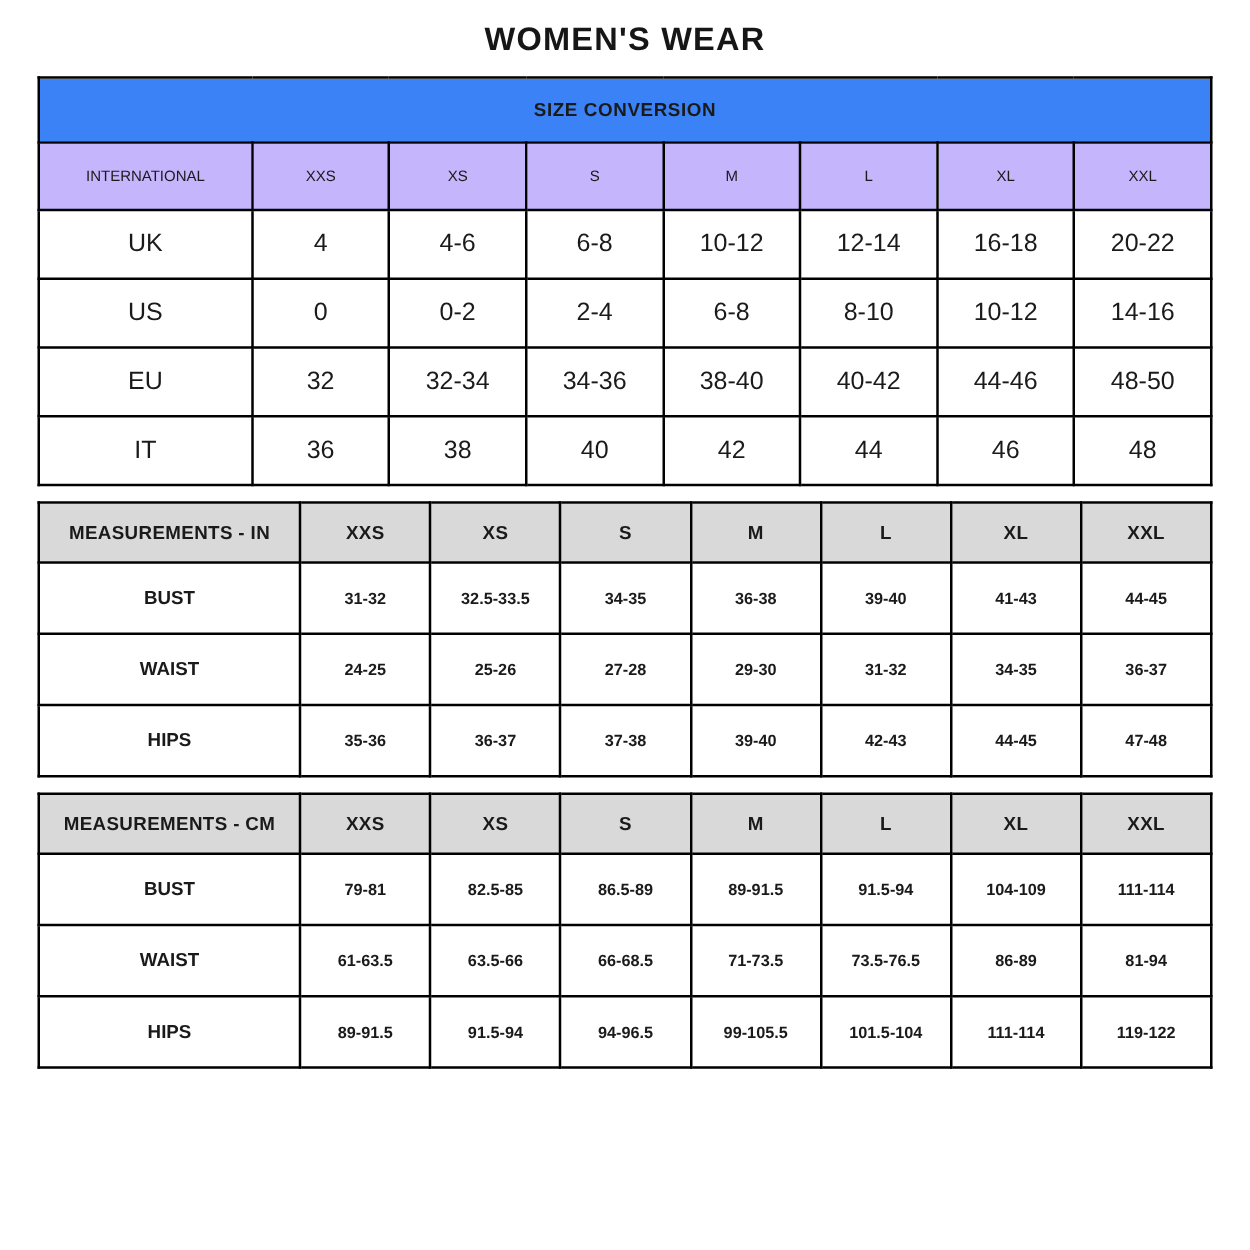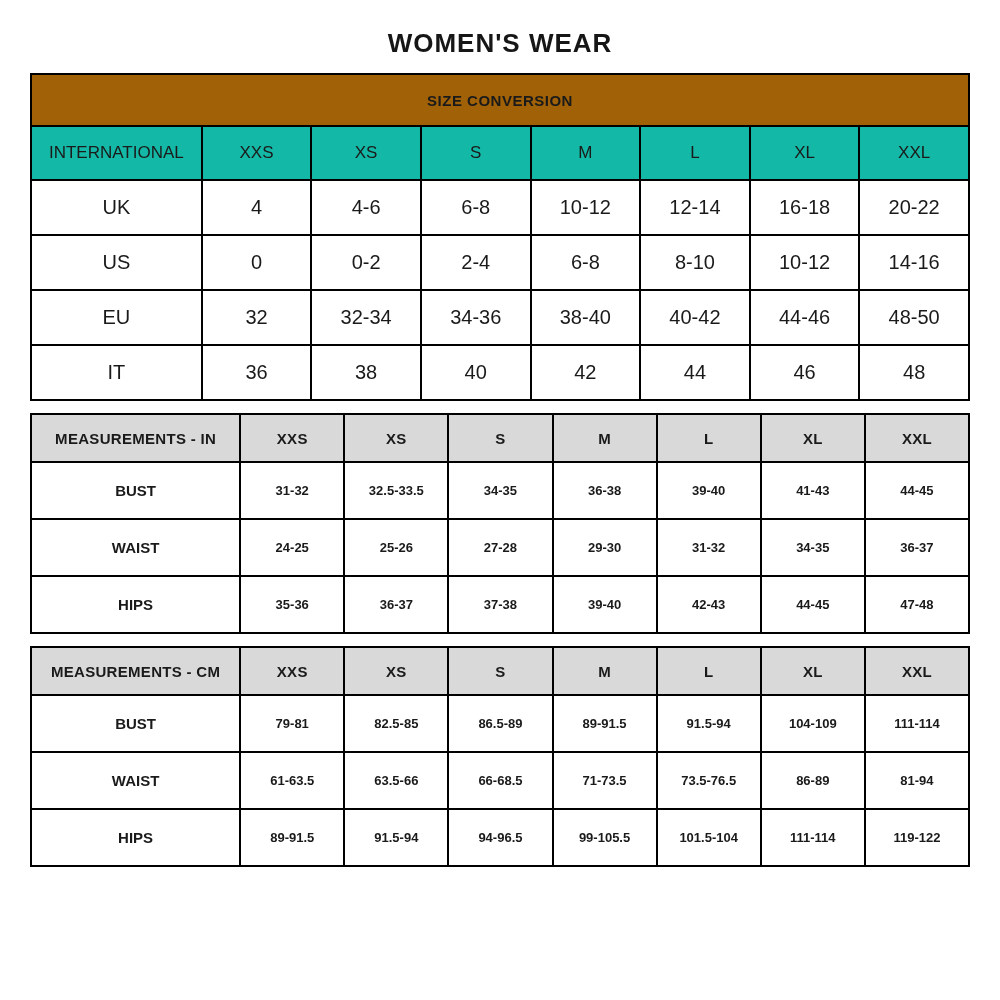--- a/index.html
+++ b/index.html
@@ -7,21 +7,21 @@
     padding: 0;
     background: #ffffff;
     width: 1000px;
     height: 1000px;
     font-family: "Liberation Sans", sans-serif;
     color: #1a1a1a;
   }
   .page {
     box-sizing: border-box;
     width: 1000px;
-    padding: 12px 30px;
+    padding: 0 30px;
   }
   .page-title {
     margin: 0;
     padding: 16px 0 14px 0;
     text-align: center;
     font-size: 26px;
     font-weight: 700;
     letter-spacing: 1px;
     color: #161616;
   }
@@ -34,30 +34,30 @@
   table.size-table th,
   table.size-table td {
     border: 2px solid #000000;
     text-align: center;
     vertical-align: middle;
     padding: 0 2px;
     overflow: hidden;
   }
   
   .t0 .banner-cell {
-    background: #a16207;
+    background: #3b82f6;
     height: 50px;
     font-size: 15px;
     font-weight: 700;
     letter-spacing: 0.5px;
   }
   .t0 thead.cols th {
-    background: #14b8a6;
+    background: #c4b5fd;
     font-weight: 500;
-    font-size: 17px;
+    font-size: 12px;
     height: 52px;
   }
   .t0 tbody td {
     height: 53px;
     font-size: 20px;
     font-weight: 500;
   }
   
   .t23 thead th {
     background: #d9d9d9;

